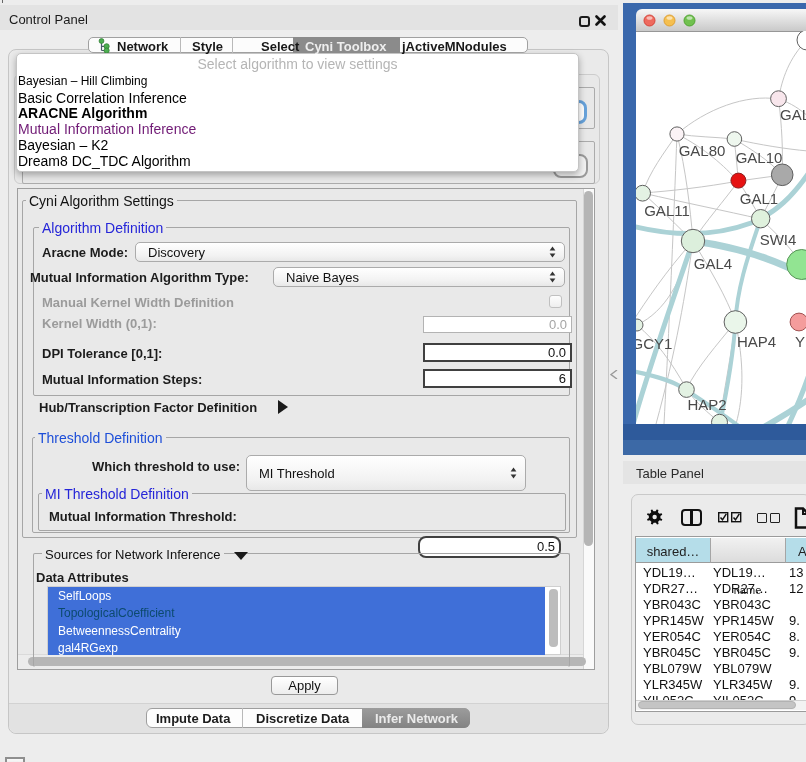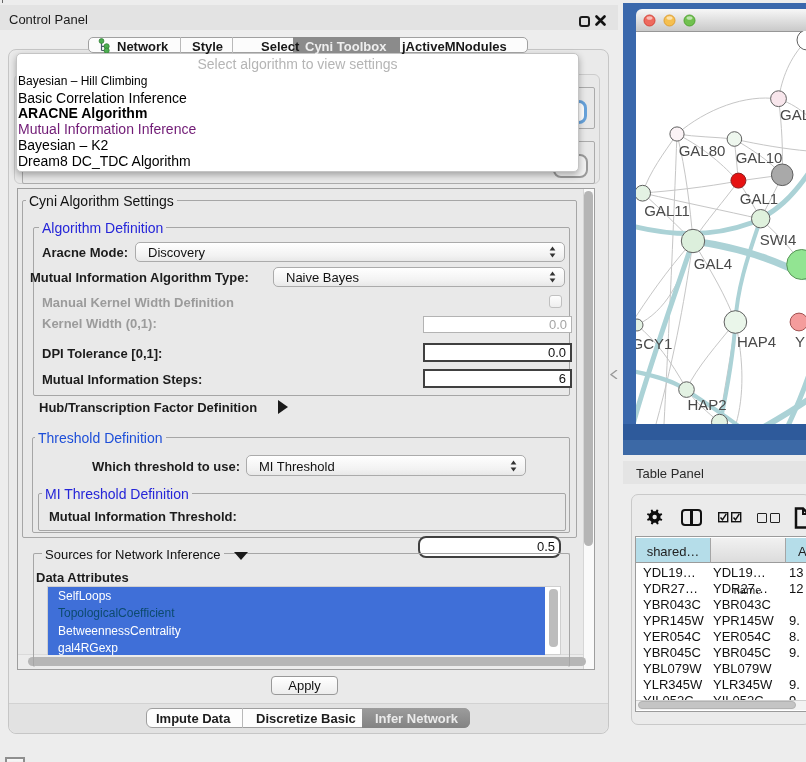--- a/index.html
+++ b/index.html
@@ -99,21 +99,21 @@
 
 <div class="lbl" style="left:39px;top:400px;font-size:13px;">Hub/Transcription Factor Definition</div>
 <svg class="abs" style="left:277px;top:400px;" width="12" height="14" viewBox="0 0 12 14">
       <path d="M1 0 L11 7 L1 14 Z" fill="#1a1a1a"></path>
     </svg>
 
 <div class="gbox" style="left:32px;top:437px;width:538px;height:96px;"></div>
 <div class="gtitle" style="left:35px;top:430px;color:#1d4ed8;">Threshold Definition</div>
 
 <div class="lbl" style="left:92px;top:459px;">Which threshold to use:</div>
-<div class="combo" style="left:246px;top:455px;width:280px;height:21px;">
+<div class="combo" style="left:246px;top:455px;width:280px;height:36px;">
       <span class="tx">MI Threshold</span>
 <svg class="spin" viewBox="0 0 9 14">
         <path d="M4.5 0 L8.2 5 H0.8 Z" fill="#333"></path>
         <path d="M4.5 14 L8.2 9 H0.8 Z" fill="#333"></path>
       </svg>
     </div>
 
 <div class="gbox" style="left:38px;top:493px;width:528px;height:38px;"></div>
 <div class="gtitle" style="left:42px;top:486px;color:#2525d8;">MI Threshold Definition</div>
 
@@ -135,21 +135,21 @@
 <div class="abs" style="left:58px;top:624px;font-size:12px;color:#fff;">BetweennessCentrality</div>
 <div class="abs" style="left:58px;top:641px;font-size:12px;color:#fff;">gal4RGexp</div>
 <div class="abs" style="left:549px;top:589px;width:9px;height:58px;background:#bdbdbd;border-radius:4px;"></div>
 
 <div class="abs" style="left:271px;top:676px;width:67px;height:19px;background:linear-gradient(#ffffff,#ededed);border:1px solid #999;border-radius:4px;text-align:center;font-size:13px;color:#111;line-height:17px;">Apply</div>
 
 <div class="abs" style="left:146px;top:708px;width:324px;height:20px;background:#fdfdfd;border:1px solid #9e9e9e;border-radius:6px;"></div>
 <div class="abs" style="left:242px;top:708px;width:1px;height:20px;background:#b9b9b9;"></div>
 <div class="abs" style="left:362px;top:708px;width:108px;height:20px;background:linear-gradient(#9c9c9c,#838383);border-radius:0 6px 6px 0;"></div>
 <div class="abs" style="left:156px;top:711px;font-size:13px;font-weight:bold;color:#1d1d1d;">Impute Data</div>
-<div class="abs" style="left:256px;top:711px;font-size:13px;font-weight:bold;color:#1d1d1d;">Discretize Basic</div>
+<div class="abs" style="left:256px;top:711px;font-size:13px;font-weight:bold;color:#1d1d1d;">Discretize Data</div>
 <div class="abs" style="left:375px;top:711px;font-size:13px;font-weight:bold;color:#ebebeb;">Infer Network</div>
 
 <div class="abs" style="left:5px;top:757px;width:20px;height:10px;border:2px solid #8f8f8f;background:linear-gradient(#fafafa,#e6e6e6);"></div>
 
 <div class="abs" style="z-index:20;left:16px;top:53px;width:563px;height:119px;background:#ffffff;border:1px solid #c4c4c4;border-radius:5px;box-shadow:0 3px 7px rgba(0,0,0,0.3);"></div>
 <div class="abs" style="z-index:21;left:16px;top:56px;width:563px;text-align:center;font-size:14px;color:#b5b5b5;">Select algorithm to view settings</div>
 <div class="abs" style="z-index:21;left:18px;top:74px;font-size:12px;color:#000;">Bayesian – Hill Climbing</div>
 <div class="abs" style="z-index:21;left:18px;top:90px;font-size:14px;color:#000;">Basic Correlation Inference</div>
 <div class="abs" style="z-index:21;left:18px;top:105px;font-size:14px;font-weight:bold;color:#000;">ARACNE Algorithm</div>
 <div class="abs" style="z-index:21;left:18px;top:121px;font-size:14px;color:#701a75;">Mutual Information Inference</div>

